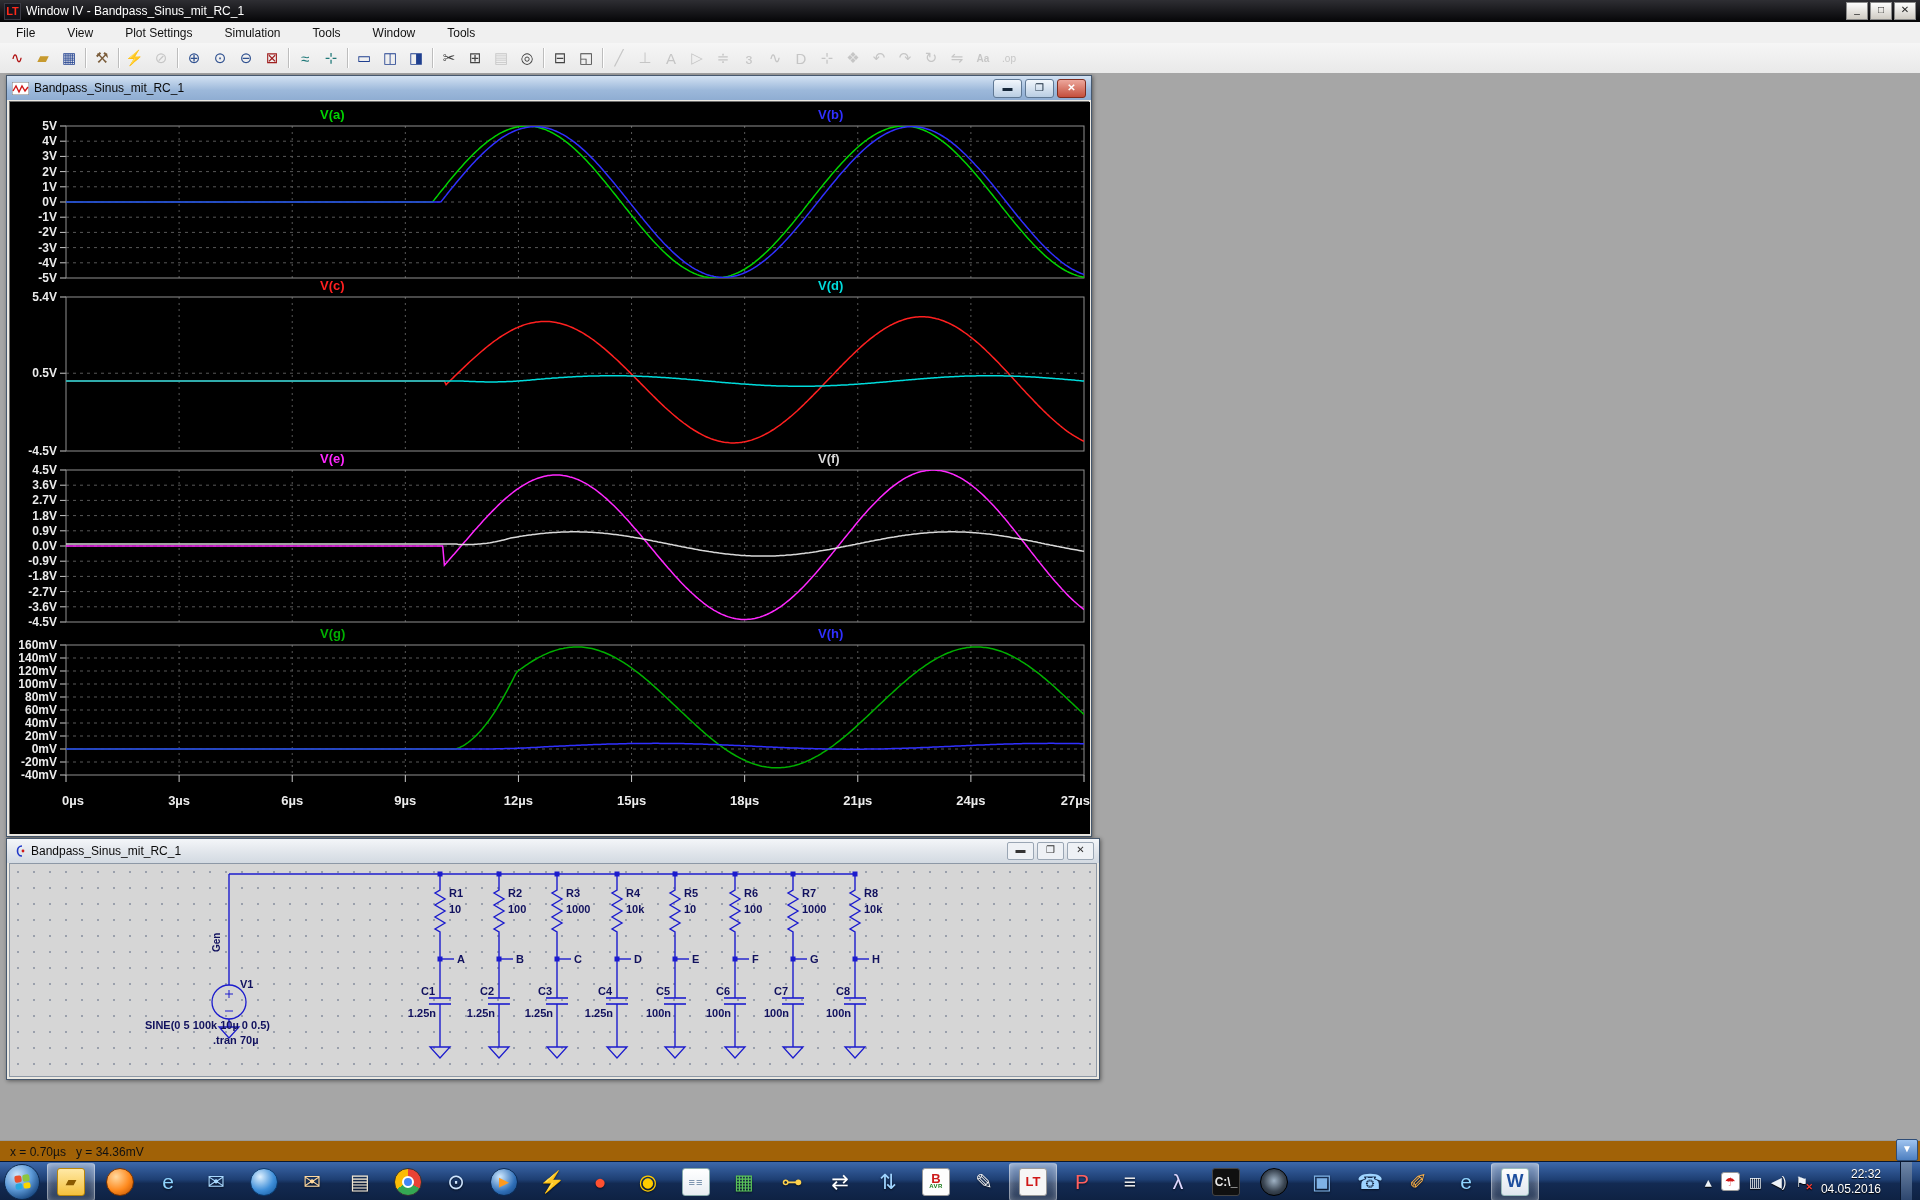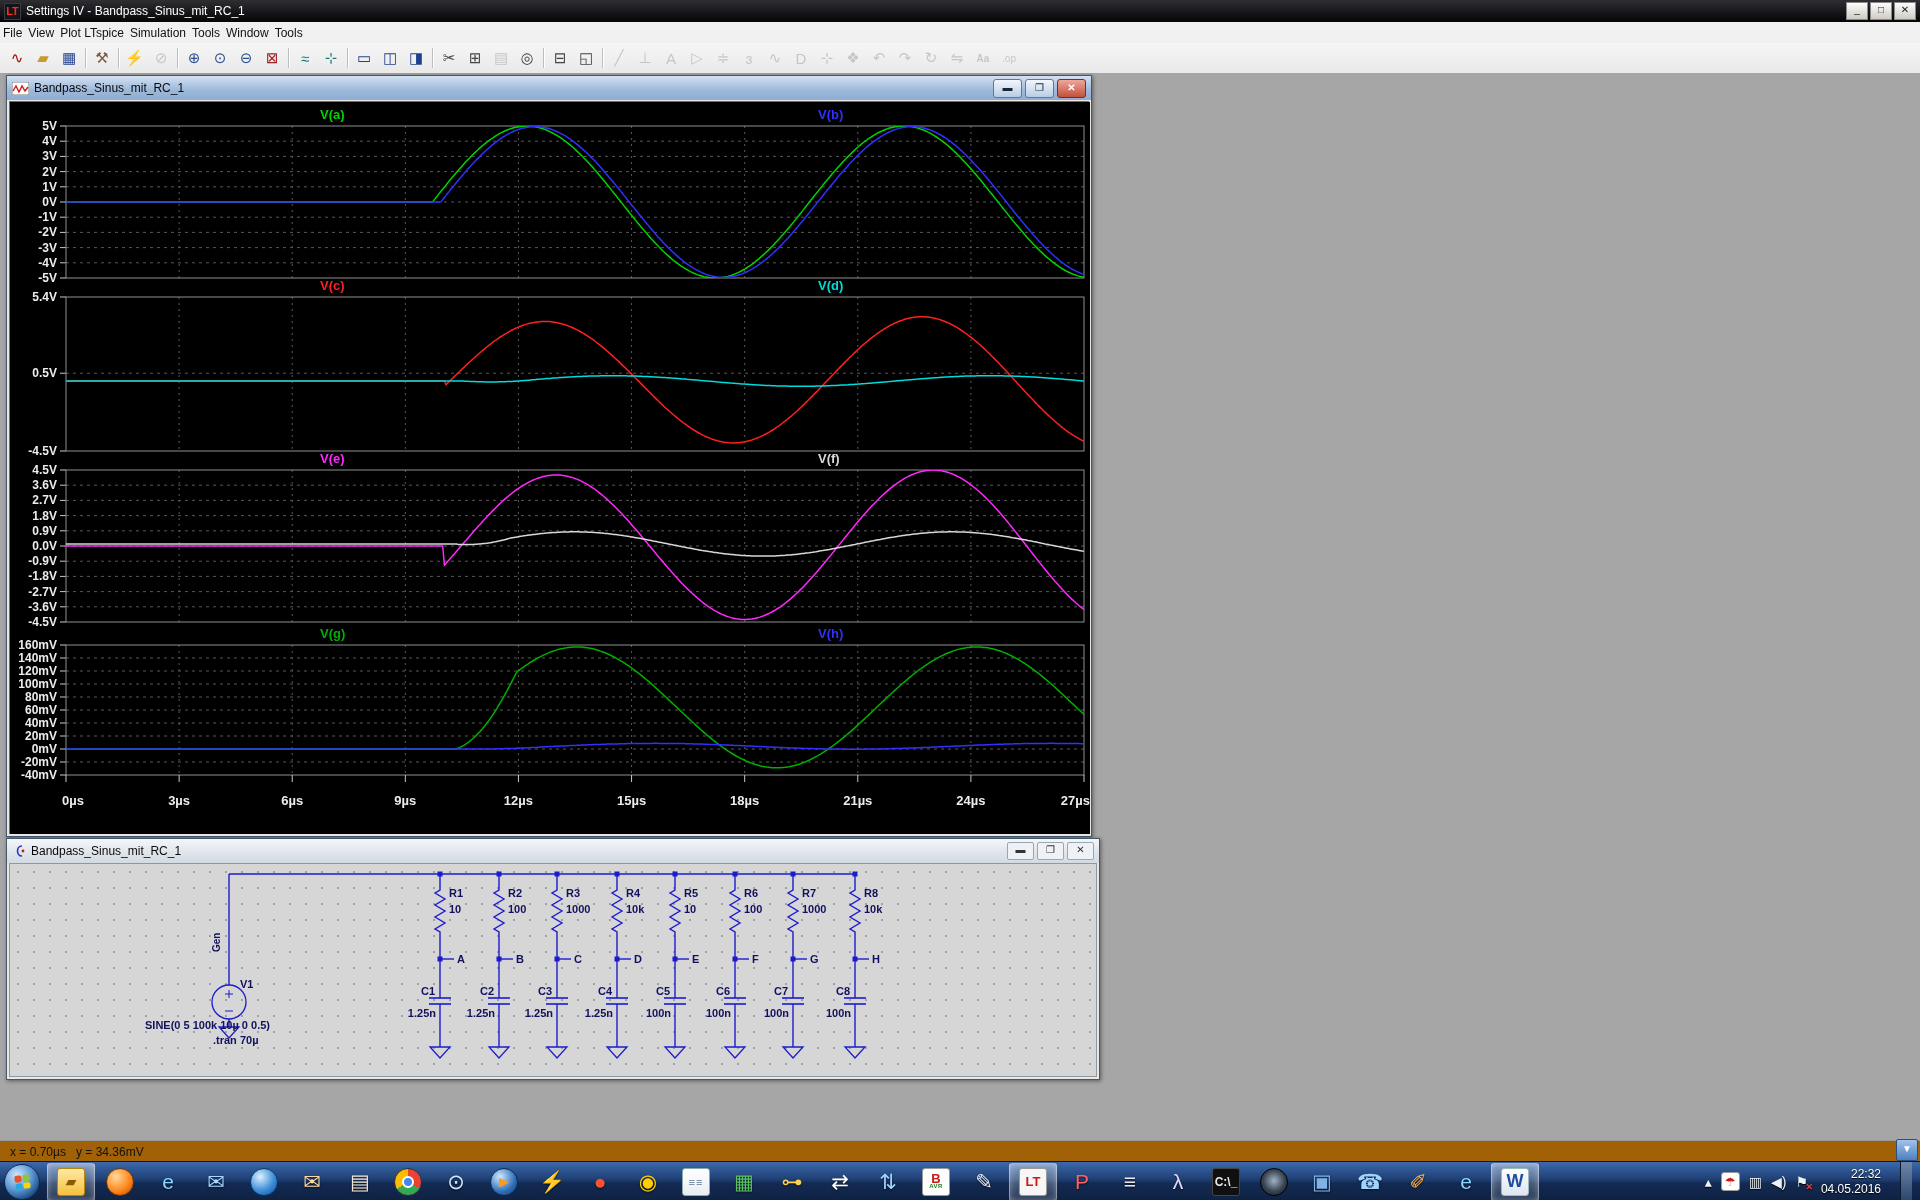--- a/index.html
+++ b/index.html
@@ -8,21 +8,21 @@
   
   .titlebar{position:absolute;top:0;left:0;right:0;height:22px;background:linear-gradient(#2e2e33,#050507);
             color:#fff;display:flex;align-items:center;padding:0 4px;font-size:12px}
   .app-ico{width:15px;height:15px;background:#14141c;border:1px solid #3a3a44;color:#ff2a1a;
            font-weight:bold;font-size:11px;display:flex;align-items:center;justify-content:center;margin-right:5px}
   .cap-btns{margin-left:auto;display:flex;gap:2px}
   .cap-btn{width:20px;height:16px;background:linear-gradient(#fdfdfd,#cfcbc3);border:1px solid #8a8a8a;
            font-size:10px;line-height:14px;text-align:center;color:#222}
   .menubar{position:absolute;top:22px;left:0;right:0;height:21px;background:#f0f0f0;display:flex;
            align-items:center;font-size:12px;color:#111;border-bottom:1px solid #d7d7d7}
-  .menu-item{padding:3px 3px}
+  .menu-item{padding:3px 16px}
   .toolbar{position:absolute;top:43px;left:0;right:0;height:30px;background:linear-gradient(#f6f6f6,#e9e9e9);
            display:flex;align-items:center;padding-left:4px;border-bottom:1px solid #b2b2b2}
   .tb-btn{width:24px;height:24px;display:flex;align-items:center;justify-content:center;font-size:15px;
           border:1px solid transparent;border-radius:2px}
   .tb-btn.off{color:#b0b0b0 !important;filter:grayscale(1);opacity:.65}
   .tb-sep{width:1px;height:20px;background:#bdbdbd;margin:0 3px;box-shadow:1px 0 0 #fff}
   
   .mdi{position:absolute;top:73px;left:0;right:0;height:1067px;background:#a6a6a6;overflow:hidden}
   .child{position:absolute;border:1px solid #46586e;background:#ece9e2;box-shadow:1px 1px 4px rgba(0,0,0,.45)}
   .child-title{height:24px;display:flex;align-items:center;padding:0 5px;font-size:12px;color:#0a0a0a}
@@ -80,32 +80,32 @@
   .k-flag{position:relative}
   .k-flag::after{content:"✕";position:absolute;right:-5px;bottom:-2px;color:#ff3b30;font-size:9px;font-weight:bold}
   .clock{color:#fff;font-size:12px;text-align:right;line-height:1.25;padding:0 10px 0 4px;text-shadow:0 1px 1px #000}
   .show-desktop{width:11px;height:39px;background:linear-gradient(#6f87a8,#2c456d);border-left:1px solid #0a1830}
 </style>
 </head>
 <body>
 
 <div class="titlebar">
   <span class="app-ico">LT</span>
-  <span>Settings IV - Bandpass_Sinus_mit_RC_1</span>
+  <span>Window IV - Bandpass_Sinus_mit_RC_1</span>
   <span class="cap-btns">
     <span class="cap-btn">_</span>
     <span class="cap-btn">□</span>
     <span class="cap-btn">✕</span>
   </span>
 </div>
 
 <div class="menubar" id="menubar">
     <div class="menu-item">File</div>
     <div class="menu-item">View</div>
-    <div class="menu-item">Plot LTspice</div>
+    <div class="menu-item">Plot Settings</div>
     <div class="menu-item">Simulation</div>
     <div class="menu-item">Tools</div>
     <div class="menu-item">Window</div>
     <div class="menu-item">Tools</div>
   </div>
 
 <div class="toolbar" id="toolbar">
     <div class="tb-btn" style="color: rgb(176, 16, 16);">∿</div>
     <div class="tb-btn" style="color: rgb(199, 154, 46);">▰</div>
     <div class="tb-btn" style="color: rgb(31, 63, 143);">▦</div>

